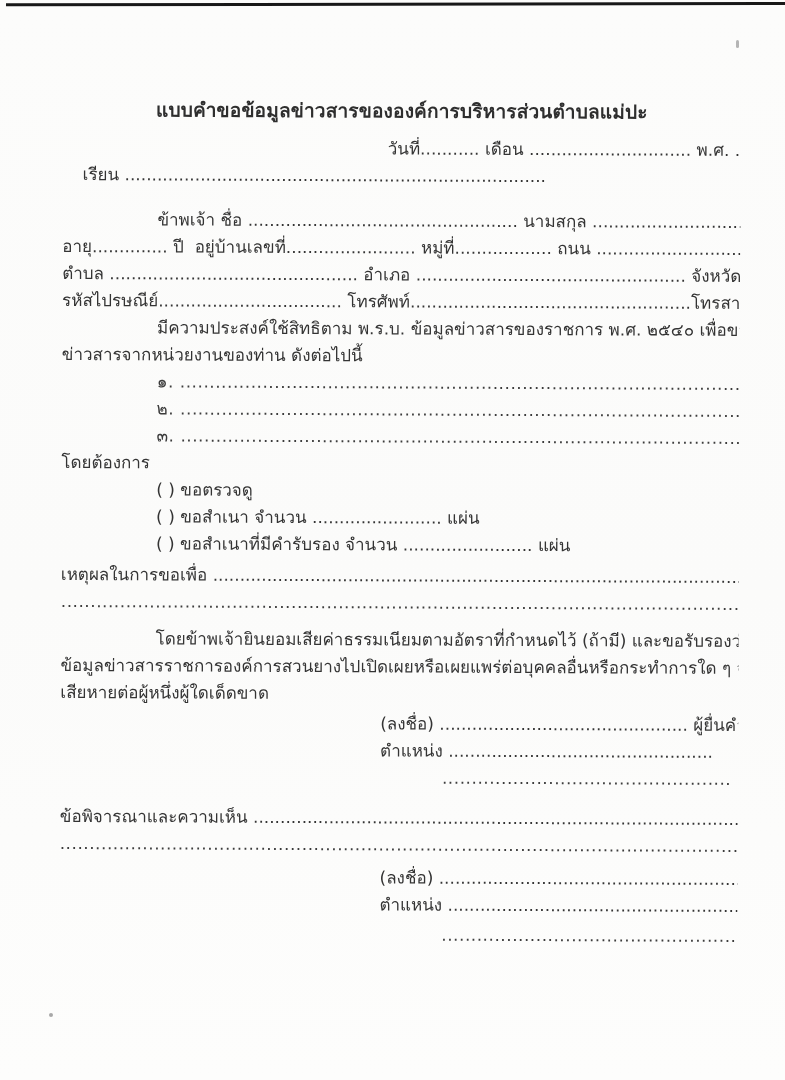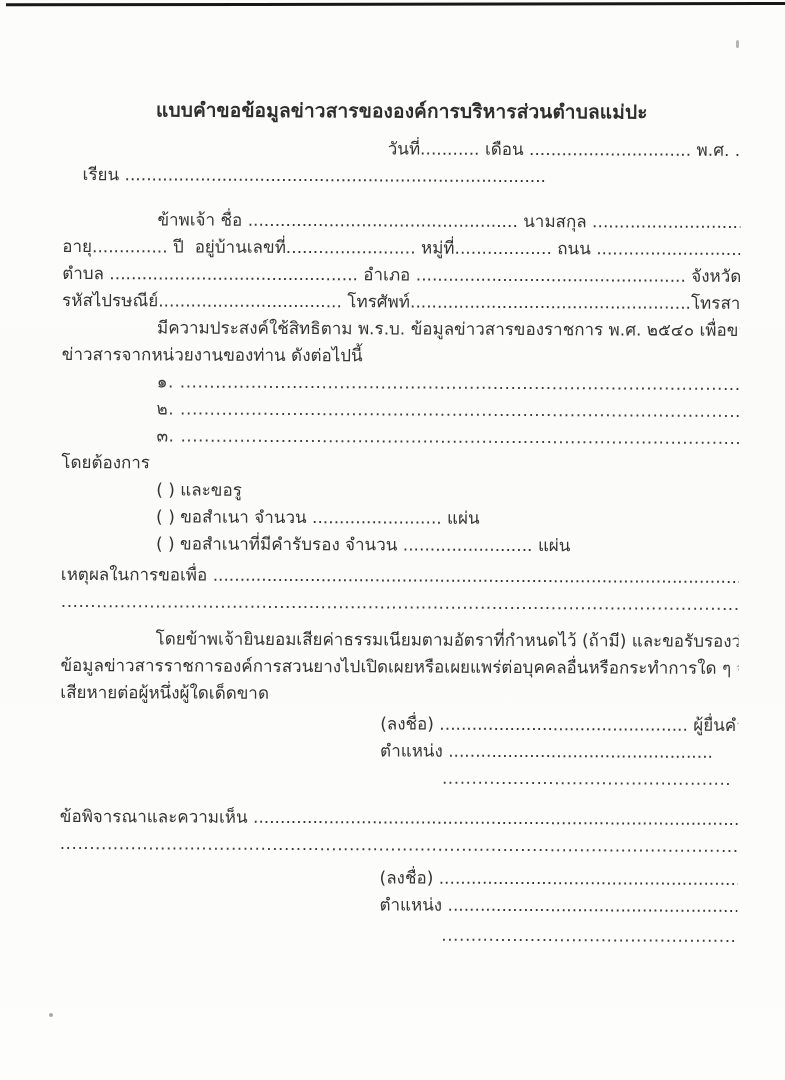--- a/index.html
+++ b/index.html
@@ -73,21 +73,21 @@
 
     <div class="line indent">มีความประสงค์ใช้สิทธิตาม พ.ร.บ. ข้อมูลข่าวสารของราชการ พ.ศ. ๒๕๔๐ เพื่อขอข้อมูล</div>
     <div class="line">ข่าวสารจากหน่วยงานของท่าน ดังต่อไปนี้</div>
 
     <div class="line indent dotted">๑. ...................................................................................................................................................................</div>
     <div class="line indent dotted">๒. ...................................................................................................................................................................</div>
     <div class="line indent dotted">๓. ...................................................................................................................................................................</div>
 
     <div class="line">โดยต้องการ</div>
 
-    <div class="line indent"><span>( )</span> <span>และขอรู</span></div>
+    <div class="line indent"><span>( )</span> <span>ขอตรวจดู</span></div>
     <div class="line indent"><span>( )</span> <span>ขอสำเนา จำนวน ........................ แผ่น</span></div>
     <div class="line indent"><span>( )</span> <span>ขอสำเนาที่มีคำรับรอง จำนวน ........................ แผ่น</span></div>
 
     <div class="line mt4">เหตุผลในการขอเพื่อ ................................................................................................................................................</div>
     <div class="line dotted">............................................................................................................................................................................................</div>
 
     <div class="line indent mt10">โดยข้าพเจ้ายินยอมเสียค่าธรรมเนียมตามอัตราที่กำหนดไว้ (ถ้ามี) และขอรับรองว่าจะไม่นำ</div>
     <div class="line">ข้อมูลข่าวสารราชการองค์การสวนยางไปเปิดเผยหรือเผยแพร่ต่อบุคคลอื่นหรือกระทำการใด ๆ จนเกิดความ</div>
     <div class="line">เสียหายต่อผู้หนึ่งผู้ใดเด็ดขาด</div>
 

